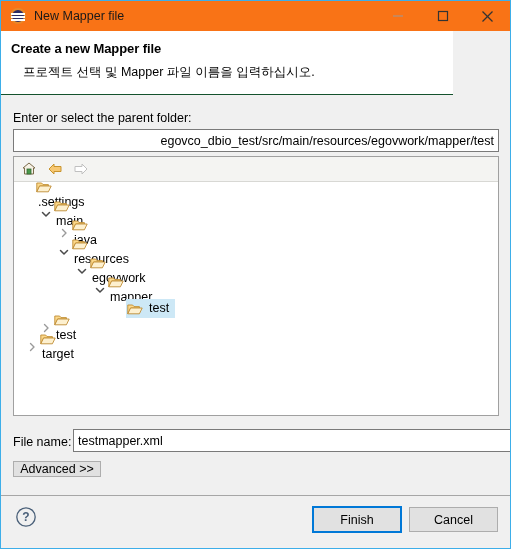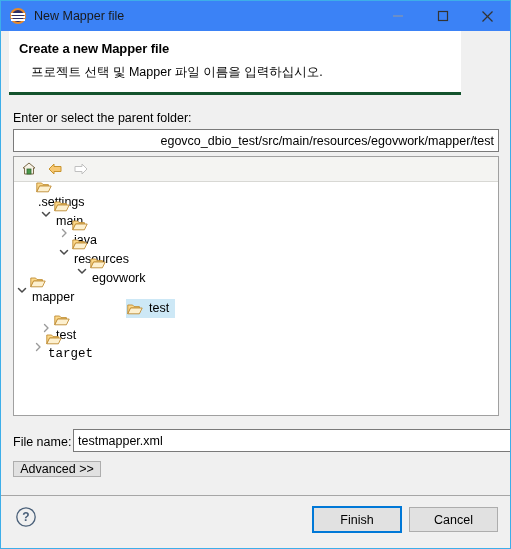--- a/index.html
+++ b/index.html
@@ -21,21 +21,21 @@
     border: 1px solid #3daee9;
     background: #f0f0f0;
     overflow: hidden;
   }
 
   
   .titlebar {
     position: absolute;
     left: 0; top: 0;
     width: 509px; height: 30px;
-    background: #3b82f6;
+    background: #f97316;
     display: flex;
     align-items: center;
   }
   .title-icon {
     width: 16px; height: 16px;
     margin-left: 9px;
     margin-right: 8px;
     position: relative;
     flex: none;
   }
@@ -76,24 +76,24 @@
     width: 45px; height: 30px;
     display: flex;
     align-items: center;
     justify-content: center;
   }
   .win-btn svg { display: block; }
 
   
   .header {
     position: absolute;
-    left: 8px; top: 30px;
+    left: 0; top: 30px;
     width: 452px; height: 64px;
     background: #ffffff;
-    border-bottom: 3px solid #14532d;
+    border-bottom: 1px solid #14532d;
     box-sizing: border-box;
   }
   .header-title {
     position: absolute;
     left: 10px; top: 10px;
     font-size: 13px;
     font-weight: bold;
     color: #000000;
     letter-spacing: -0.1px;
   }
@@ -372,21 +372,21 @@
                 <polyline points="1.5,3.5 5,7 8.5,3.5" fill="none" stroke="#4a4a4a" stroke-width="1.5" stroke-linecap="round" stroke-linejoin="round"></polyline>
               </svg>
             </span>
             <span class=""><span class="folder-ico">
                 <svg width="16" height="14" viewBox="0 0 16 14">
                   <path d="M0.8 3 H5.6 L7 4.6 H12.4 V6 H3.6 L0.8 11.8 Z" fill="#fcd98c" stroke="#c08c33" stroke-width="0.9" stroke-linejoin="round"></path>
                   <path d="M3.6 6 H15.2 L12.4 11.8 H0.8 Z" fill="#fdf0cf" stroke="#c08c33" stroke-width="0.9" stroke-linejoin="round"></path>
                 </svg>
               </span><span class="tree-label">egovwork</span></span>
           </div>
-          <div class="tree-row" style="">
+          <div class="tree-row" style="padding-left: 78px;">
             <span class="twisty">
               <svg width="10" height="10" viewBox="0 0 10 10">
                 <polyline points="1.5,3.5 5,7 8.5,3.5" fill="none" stroke="#4a4a4a" stroke-width="1.5" stroke-linecap="round" stroke-linejoin="round"></polyline>
               </svg>
             </span>
             <span class=""><span class="folder-ico">
                 <svg width="16" height="14" viewBox="0 0 16 14">
                   <path d="M0.8 3 H5.6 L7 4.6 H12.4 V6 H3.6 L0.8 11.8 Z" fill="#fcd98c" stroke="#c08c33" stroke-width="0.9" stroke-linejoin="round"></path>
                   <path d="M3.6 6 H15.2 L12.4 11.8 H0.8 Z" fill="#fdf0cf" stroke="#c08c33" stroke-width="0.9" stroke-linejoin="round"></path>
                 </svg>
@@ -410,21 +410,21 @@
                 <polyline points="3.5,1.5 7,5 3.5,8.5" fill="none" stroke="#9a9a9a" stroke-width="1.4" stroke-linecap="round" stroke-linejoin="round"></polyline>
               </svg>
             </span>
             <span class=""><span class="folder-ico">
                 <svg width="16" height="14" viewBox="0 0 16 14">
                   <path d="M0.8 3 H5.6 L7 4.6 H12.4 V6 H3.6 L0.8 11.8 Z" fill="#fcd98c" stroke="#c08c33" stroke-width="0.9" stroke-linejoin="round"></path>
                   <path d="M3.6 6 H15.2 L12.4 11.8 H0.8 Z" fill="#fdf0cf" stroke="#c08c33" stroke-width="0.9" stroke-linejoin="round"></path>
                 </svg>
               </span><span class="tree-label">test</span></span>
           </div>
-          <div class="tree-row" style="padding-left: 16px; font-family: Liberation Mono, monospace;">
+          <div class="tree-row" style="padding-left: 10px;">
             <span class="twisty">
               <svg width="10" height="10" viewBox="0 0 10 10">
                 <polyline points="3.5,1.5 7,5 3.5,8.5" fill="none" stroke="#9a9a9a" stroke-width="1.4" stroke-linecap="round" stroke-linejoin="round"></polyline>
               </svg>
             </span>
             <span class=""><span class="folder-ico">
                 <svg width="16" height="14" viewBox="0 0 16 14">
                   <path d="M0.8 3 H5.6 L7 4.6 H12.4 V6 H3.6 L0.8 11.8 Z" fill="#fcd98c" stroke="#c08c33" stroke-width="0.9" stroke-linejoin="round"></path>
                   <path d="M3.6 6 H15.2 L12.4 11.8 H0.8 Z" fill="#fdf0cf" stroke="#c08c33" stroke-width="0.9" stroke-linejoin="round"></path>
                 </svg>

